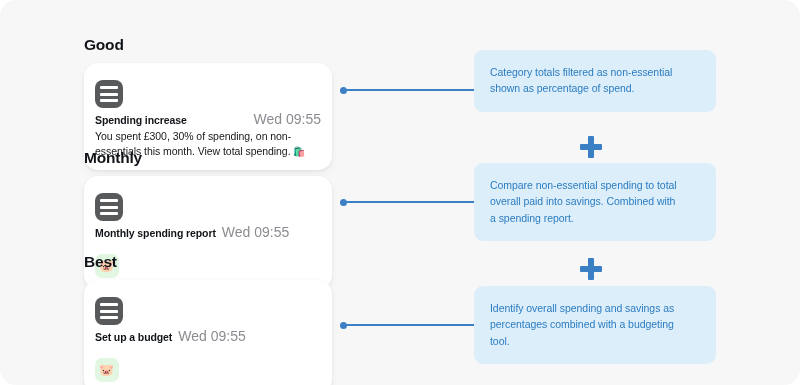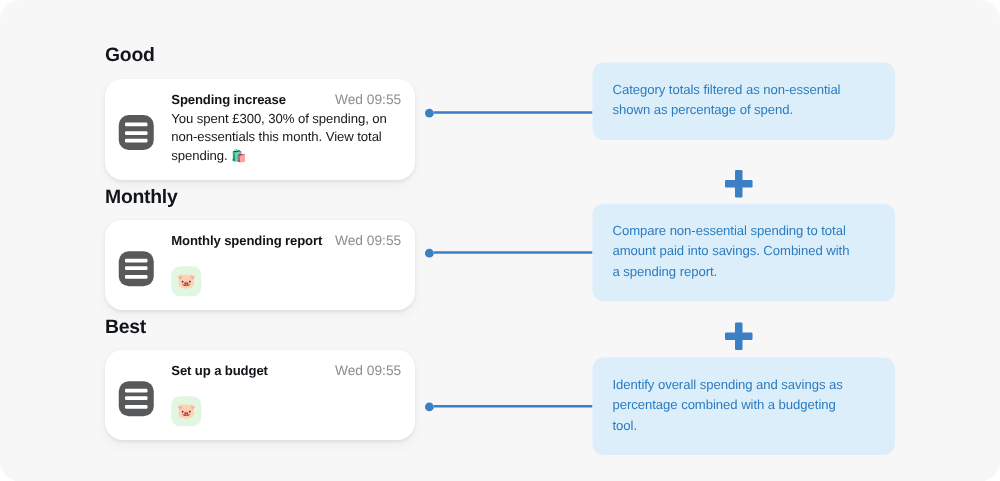--- a/index.html
+++ b/index.html
@@ -51,23 +51,24 @@
   }
 
   
   .notif-card {
     position: relative;
     background: #ffffff;
     border-radius: 14px;
     box-shadow: 0 1px 3px rgba(0,0,0,0.07), 0 4px 10px rgba(0,0,0,0.04);
     padding: 10px 11px 11px 11px;
     display: flex;
-    align-items: center;
-    gap: 14px;
+    align-items: flex-start;
+    gap: 2px;
     width: 226px;
+    flex-direction: column;
   }
 
   .notif-icon {
     flex: 0 0 auto;
     width: 28px;
     height: 28px;
     border-radius: 8px;
     background: #58595b;
     position: relative;
     margin-top: 7px;
@@ -98,21 +99,21 @@
   }
   .notif-title {
     font-size: 10.5px;
     font-weight: bold;
     color: #111418;
     line-height: 1.35;
     letter-spacing: -0.1px;
     white-space: nowrap;
   }
   .notif-time {
-    font-size: 11px;
+    font-size: 14px;
     color: #8a8d91;
     line-height: 1.35;
     white-space: nowrap;
     flex: 0 0 auto;
   }
 
   .notif-text-row {
     display: flex;
     align-items: flex-start;
     gap: 6px;
@@ -309,27 +310,27 @@
     <div class="anno-box anno-1">
       <div class="anno-text">Category totals filtered as non-essential shown as percentage of spend.</div>
     </div>
 
     <div class="plus-sep plus-1">
       <span class="h"></span>
         <span class="v"></span>
     </div>
 
     <div class="anno-box anno-2">
-      <div class="anno-text">Compare non-essential spending to total amount paid into savings. Combined with a spending report.</div>
+      <div class="anno-text">Compare non-essential spending to total overall paid into savings. Combined with a spending report.</div>
     </div>
 
     <div class="plus-sep plus-2">
       <span class="h"></span>
         <span class="v"></span>
     </div>
 
     <div class="anno-box anno-3">
-      <div class="anno-text">Identify overall spending and savings as percentage combined with a budgeting tool.</div>
+      <div class="anno-text">Identify overall spending and savings as percentages combined with a budgeting tool.</div>
     </div>
 
   </div>
 
 </div>
 
 </body></html>

